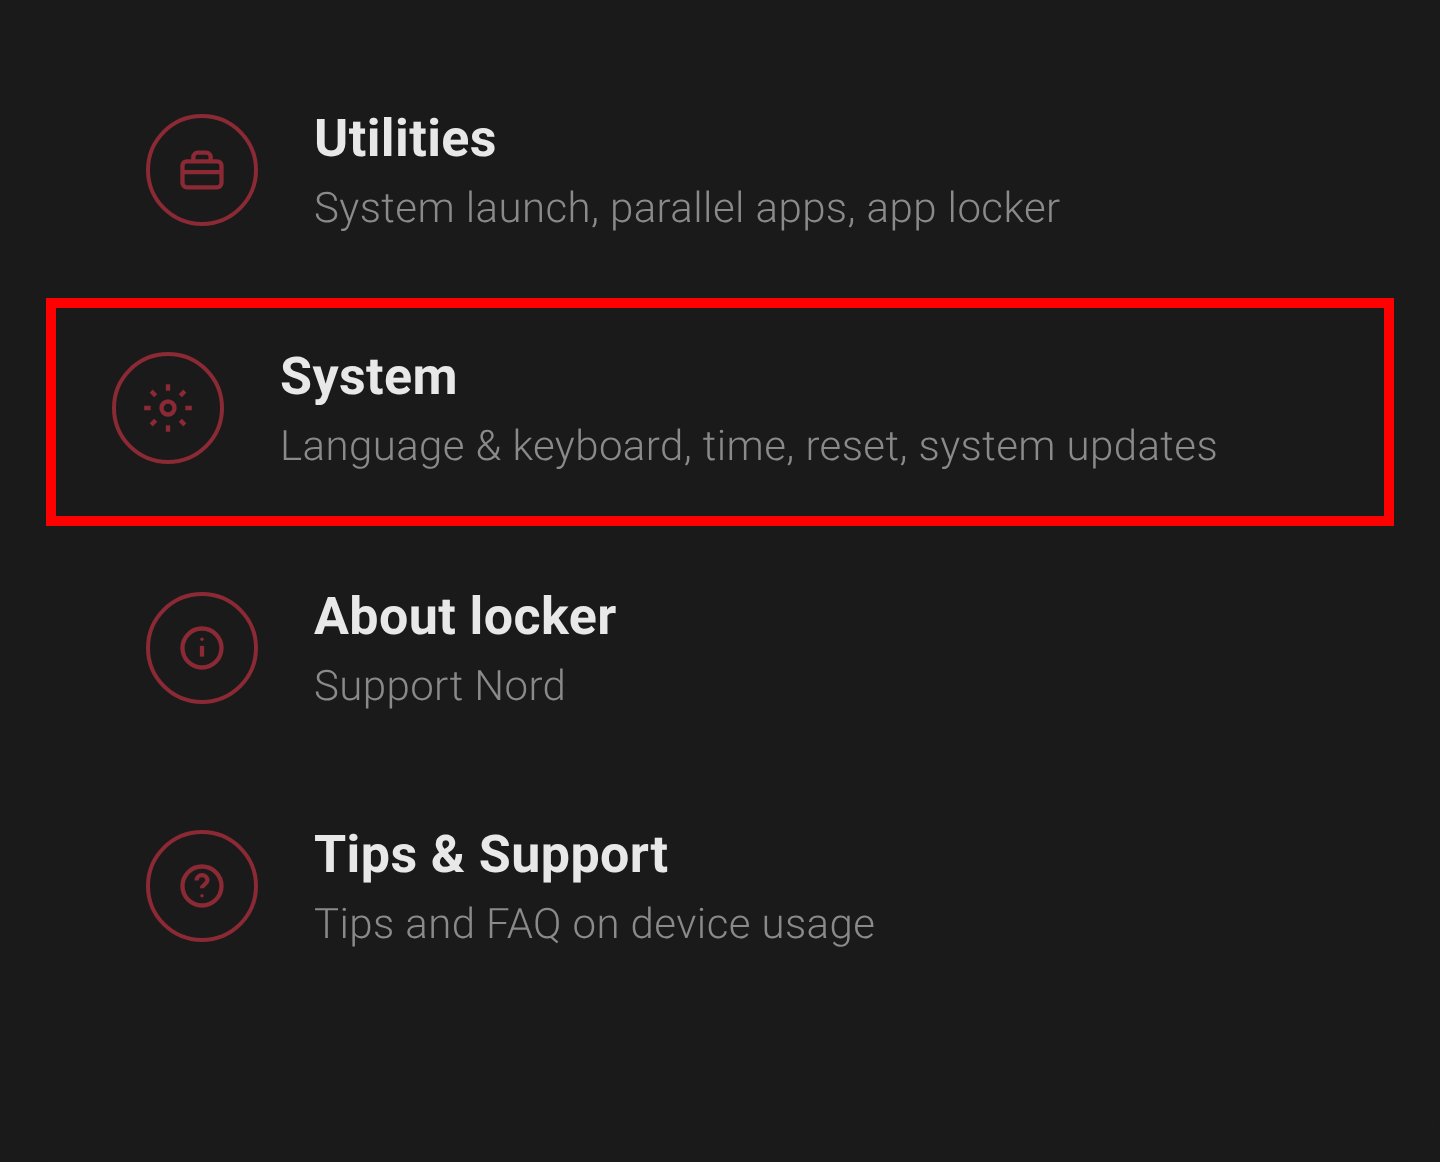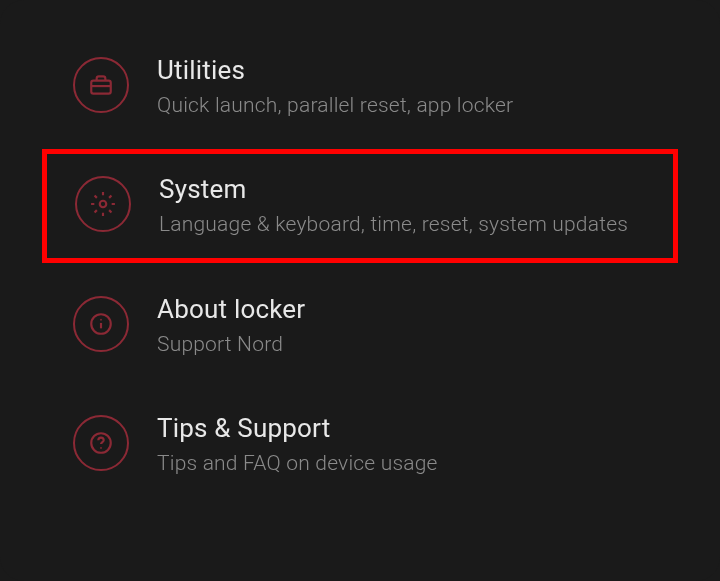--- a/index.html
+++ b/index.html
@@ -20,21 +20,21 @@
     .settings-item {
       display: flex;
       align-items: flex-start;
       padding: 18px 28px;
       cursor: pointer;
       border: 5px solid transparent;
       margin: 6px 40px 6px 40px;
     }
     .settings-item.highlighted {
       border: 5px solid #ff0000;
-      margin: 6px 42px;
+      margin: 6px 23px;
     }
     .icon-circle {
       width: 56px;
       height: 56px;
       border: 2px solid #8B2935;
       border-radius: 50%;
       display: flex;
       align-items: center;
       justify-content: center;
       flex-shrink: 0;
@@ -48,21 +48,21 @@
       fill: none;
       stroke-width: 2;
     }
     .item-text {
       flex: 1;
       padding-top: 2px;
     }
     .item-title {
       color: #e8e8e8;
       font-size: 26px;
-      font-weight: 400;
+      font-weight: 700;
       margin-bottom: 6px;
       letter-spacing: 0.2px;
     }
     .item-subtitle {
       color: #8a8a8a;
       font-size: 21px;
       font-weight: 300;
       line-height: 1.4;
       letter-spacing: 0.2px;
     }
@@ -75,21 +75,21 @@
   <div class="settings-item">
     <div class="icon-circle">
       <svg viewBox="0 0 24 24">
         <rect x="3" y="8" width="18" height="12" rx="2"></rect>
         <path d="M8 8 L8 6 a2 2 0 0 1 2 -2 h4 a2 2 0 0 1 2 2 L16 8"></path>
         <line x1="3" y1="13" x2="21" y2="13"></line>
       </svg>
     </div>
     <div class="item-text">
       <div class="item-title">Utilities</div>
-      <div class="item-subtitle">Quick launch, parallel reset, app locker</div>
+      <div class="item-subtitle">System launch, parallel apps, app locker</div>
     </div>
   </div>
 
   <div class="settings-item highlighted">
     <div class="icon-circle">
       <svg viewBox="0 0 24 24">
         <circle cx="12" cy="12" r="3"></circle>
         <path d="M12 1v3M12 20v3M4.22 4.22l2.12 2.12M17.66 17.66l2.12 2.12M1 12h3M20 12h3M4.22 19.78l2.12-2.12M17.66 6.34l2.12-2.12"></path>
       </svg>
     </div>

